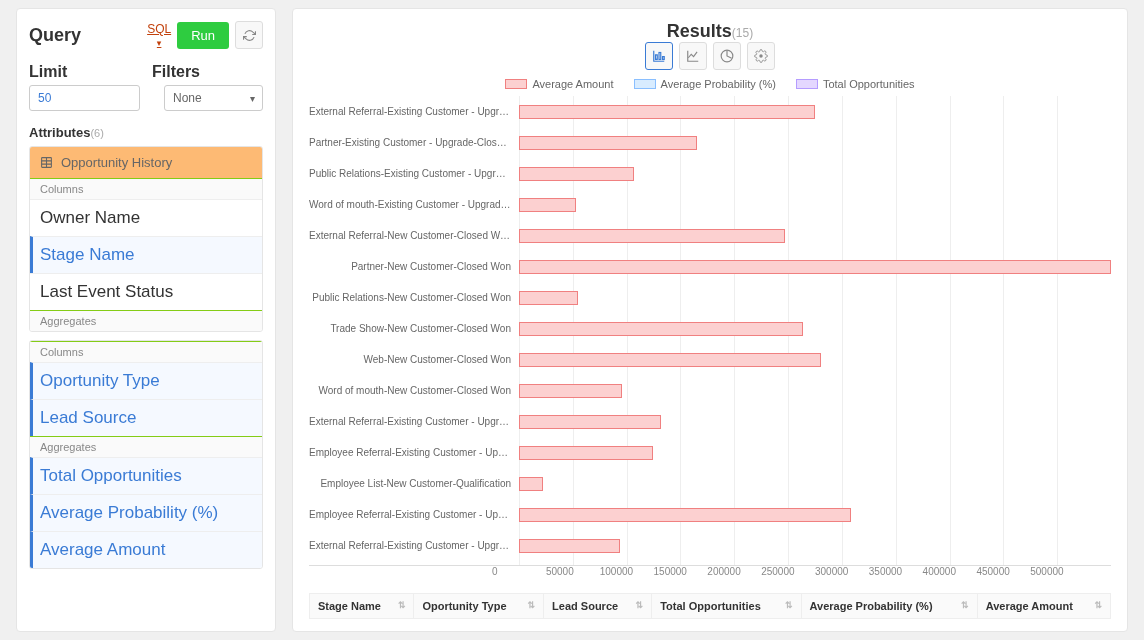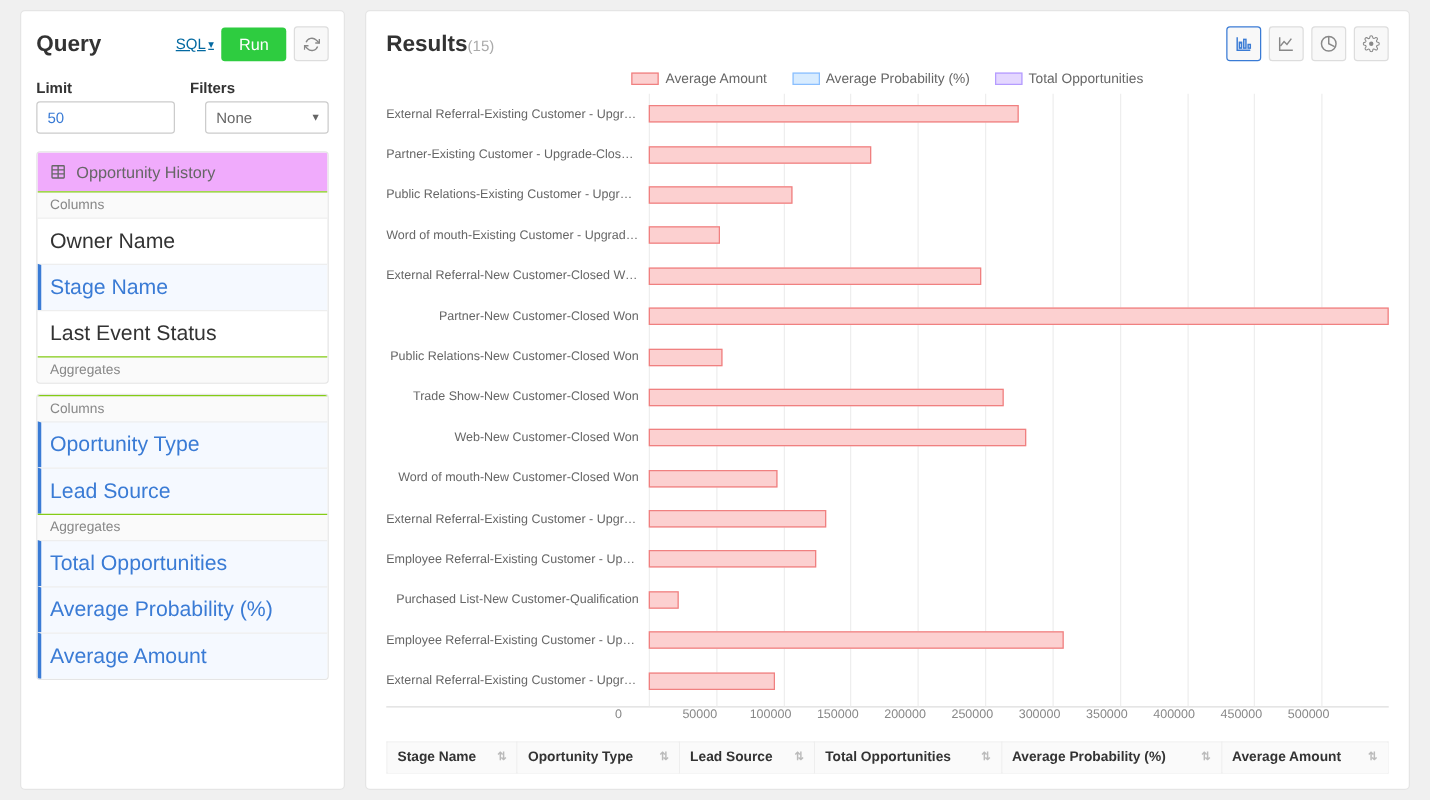--- a/index.html
+++ b/index.html
@@ -5,42 +5,42 @@
 * { box-sizing: border-box; margin: 0; padding: 0; }
 body { font-family: -apple-system, BlinkMacSystemFont, "Segoe UI", Helvetica, Arial, sans-serif; background: #f0f0f0; color: #333; font-size: 13px; }
 .app { display: flex; gap: 16px; padding: 8px 16px; min-height: 100vh; }
 .panel { background: #fff; border: 1px solid #e5e5e5; border-radius: 4px; }
 .query-panel { width: 260px; padding: 12px; }
 .results-panel { flex: 1; padding: 12px 16px; display: flex; flex-direction: column; }
 
 .query-header { display: flex; align-items: center; justify-content: space-between; margin-bottom: 14px; }
 .query-title { font-size: 18px; font-weight: 600; }
 .query-actions { display: flex; align-items: center; gap: 6px; }
-.sql-link { font-size: 12px; text-decoration: underline; color: #0369a1; display: inline-flex; align-items: center; gap: 2px; cursor: pointer; }
+.sql-link { font-size: 12px; text-decoration: underline; color: #c2410c; display: inline-flex; align-items: center; gap: 2px; cursor: pointer; flex-direction: column; }
 .run-btn { background: #2ecc40; color: #fff; border: none; border-radius: 3px; padding: 6px 14px; font-size: 13px; cursor: pointer; }
 .icon-btn { width: 28px; height: 28px; border: 1px solid #ddd; background: #f8f8f8; border-radius: 3px; display: inline-flex; align-items: center; justify-content: center; cursor: pointer; color: #888; }
 
 .form-row { display: flex; gap: 12px; margin-bottom: 14px; }
 .form-group { flex: 1; }
-.form-label { font-size: 12px; font-weight: 600; margin-bottom: 4px; display: block; }
+.form-label { font-size: 16px; font-weight: 600; margin-bottom: 4px; display: block; }
 .form-input, .form-select { width: 100%; border: 1px solid #ccc; border-radius: 3px; padding: 5px 8px; font-size: 12px; color: #666; }
 .form-select { appearance: none; background: #fff; }
 .select-wrap { position: relative; padding-left: 12px; }
 .select-wrap::after { content: "▾"; position: absolute; right: 8px; top: 50%; transform: translateY(-50%); color: #666; pointer-events: none; font-size: 10px; }
 
 .section-title { font-size: 13px; font-weight: 700; margin-bottom: 6px; }
 .section-count { color: #aaa; font-weight: 400; font-size: 11px; }
 
 .attr-block { border: 1px solid #e5e5e5; border-radius: 3px; margin-bottom: 8px; overflow: hidden; }
-.attr-header { background: #f0abfc; padding: 8px 10px; font-size: 13px; color: #666; display: flex; align-items: center; gap: 8px; }
+.attr-header { background: #fdba74; padding: 8px 10px; font-size: 13px; color: #666; display: flex; align-items: center; gap: 8px; }
 .attr-subhead { background: #fafafa; padding: 4px 10px; font-size: 11px; color: #888; border-top: 1px solid #84cc16; }
 .attr-item { padding: 8px 10px; font-size: 17px; border-top: 1px solid #eee; cursor: pointer; }
 .attr-item.selected { border-left: 3px solid #3a7bd5; color: #3a7bd5; background: #f5f9ff; padding-left: 7px; }
 
-.results-header { display: flex; align-items: center; justify-content: space-between; margin-bottom: 8px; }
+.results-header { display: flex; align-items: center; justify-content: space-between; margin-bottom: 8px; flex-direction: column; }
 .results-title { font-size: 18px; font-weight: 600; }
 .results-count { color: #aaa; font-weight: 400; font-size: 12px; }
 .chart-toggle { display: flex; gap: 6px; }
 .chart-toggle .icon-btn.active { border-color: #3a7bd5; color: #3a7bd5; }
 
 .legend { display: flex; justify-content: center; gap: 20px; font-size: 11px; color: #666; margin-bottom: 6px; }
 .legend-item { display: inline-flex; align-items: center; gap: 5px; }
 .legend-swatch { width: 22px; height: 10px; border: 1px solid; }
 
 .chart-area { flex: 1; display: flex; flex-direction: column; min-height: 480px; }
@@ -92,20 +92,23 @@
       <div class="form-group">
         <label class="form-label">Filters</label>
         <div class="select-wrap">
           <select class="form-select">
             <option>None</option>
           </select>
         </div>
       </div>
     </div>
 
+    <div class="section-title">
+      <span>Attributes</span><span class="section-count">(6)</span>
+    </div>
 
     <div id="attr-container">
         <div class="attr-block">
           <div class="attr-header">
             <svg width="13" height="13" viewBox="0 0 24 24" fill="none" stroke="currentColor" stroke-width="2">
               <rect x="3" y="3" width="18" height="18" rx="1"></rect>
               <path d="M3 9h18M3 15h18M12 3v18"></path>
             </svg>
             <span>Opportunity History</span>
           </div>
@@ -258,21 +261,21 @@
               <div class="chart-bar" style="width: 24%; background: rgb(252, 208, 208); border-color: rgb(240, 128, 128);"></div>
             </div>
           </div>
           <div class="chart-row">
             <div class="chart-label">Employee Referral-Existing Customer - Upgrade-Prop…</div>
             <div class="chart-bar-track">
               <div class="chart-bar" style="width: 22.6%; background: rgb(252, 208, 208); border-color: rgb(240, 128, 128);"></div>
             </div>
           </div>
           <div class="chart-row">
-            <div class="chart-label">Purchased List-New Customer-Qualification</div>
+            <div class="chart-label">Employee List-New Customer-Qualification</div>
             <div class="chart-bar-track">
               <div class="chart-bar" style="width: 4%; background: rgb(252, 208, 208); border-color: rgb(240, 128, 128);"></div>
             </div>
           </div>
           <div class="chart-row">
             <div class="chart-label">Employee Referral-Existing Customer - Upgrade-Valu…</div>
             <div class="chart-bar-track">
               <div class="chart-bar" style="width: 56%; background: rgb(252, 208, 208); border-color: rgb(240, 128, 128);"></div>
             </div>
           </div>

